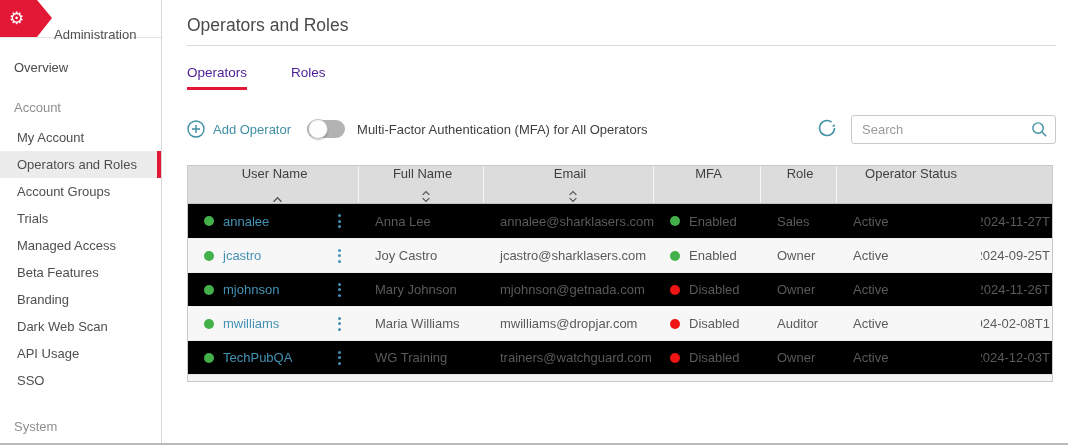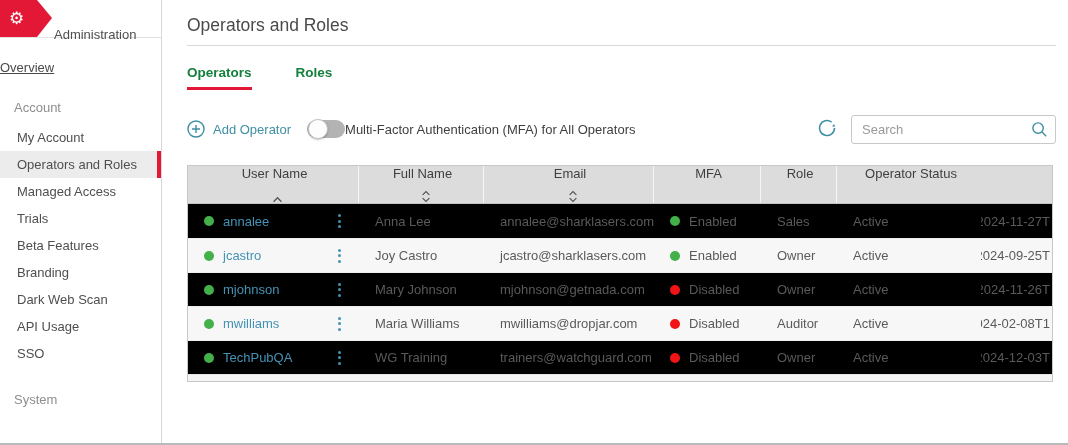--- a/index.html
+++ b/index.html
@@ -29,40 +29,40 @@
   .sidebar{position:absolute;left:0;top:0;bottom:2px;width:162px;background:#fff;border-right:1px solid #d7d7d7;}
   .brand{height:38px;border-bottom:1px solid #e2e2e2;position:relative;}
   .brand-flag{
     position:absolute;left:0;top:0;width:52px;height:37px;background:var(--brand-red);
     clip-path:polygon(0 0,37px 0,52px 18px,37px 37px,0 37px);
     display:flex;align-items:center;
   }
   .gear{color:#fff;font-size:17px;line-height:1;margin-left:9px;}
   .brand-label{position:absolute;left:54px;top:16px;height:37px;display:flex;align-items:center;font-size:13px;color:#4f4f4f;}
   .nav{padding-top:16px;}
-  .nav-overview{height:28px;line-height:28px;cursor:pointer;text-decoration:underline;}
+  .nav-overview{height:28px;line-height:28px;padding-left:14px;cursor:pointer;}
   .nav-section{color:var(--muted);padding-left:14px;margin-top:17px;margin-bottom:7px;height:18px;line-height:18px;}
   .nav-item{height:27px;line-height:27px;padding-left:17px;cursor:pointer;position:relative;color:#4f4f4f;white-space:nowrap;}
   .nav-item.selected{background:var(--selected);}
   .nav-item.selected::after{content:"";position:absolute;right:0;top:0;bottom:0;width:4px;background:var(--brand-red);}
   .nav-section.system{margin-top:24px;}
 
   
   .main{position:absolute;left:163px;top:0;right:0;bottom:2px;background:#fff;padding:0 12px 0 24px;}
   .page-title{margin-top:15px;font-size:17.5px;font-weight:400;color:#4a4a4a;}
   .title-rule{border:none;border-top:1px solid #d8d8d8;margin-top:9px;}
   .tabs{display:flex;gap:44px;margin-top:19px;}
-  .tab{font-size:13.5px;padding-bottom:7px;cursor:pointer;color:#15803d;font-weight:bold;}
+  .tab{font-size:13.5px;padding-bottom:7px;cursor:pointer;color:#4c1d95;}
   .tab.active{border-bottom:3px solid var(--brand-red);}
 
   .toolbar{display:flex;align-items:center;margin-top:24px;height:30px;}
   .add-op{display:flex;align-items:center;gap:8px;color:var(--teal);cursor:pointer;background:none;border:none;font-size:13px;font-family:inherit;}
   .toggle{margin-left:16px;width:38px;height:18px;border-radius:9px;background:#b3b3b3;position:relative;cursor:pointer;flex:none;}
   .toggle .knob{position:absolute;left:1px;top:-1px;width:20px;height:20px;border-radius:50%;background:#fdfdfd;border:1px solid #c2c2c2;box-shadow:0 1px 2px rgba(0,0,0,.25);}
-  .mfa-label{margin-left:0;color:#3f3f3f;}
+  .mfa-label{margin-left:12px;color:#3f3f3f;}
   .toolbar-right{margin-left:auto;display:flex;align-items:center;gap:12px;}
   .refresh-btn{background:none;border:none;cursor:pointer;width:24px;height:24px;padding:0;}
   .search-wrap{position:relative;width:205px;}
   .search-wrap input{
     width:100%;height:29px;border:1px solid #c9c9c9;border-radius:3px;
     padding:0 30px 0 10px;font-size:13px;color:#8b5cf6;font-family:inherit;outline:none;
   }
   .search-wrap input::placeholder{color:#9a9a9a;}
   .search-icon{position:absolute;right:7px;top:5px;}
 
@@ -97,22 +97,23 @@
     <div class="brand-flag">
       <span class="gear">⚙</span>
     </div>
     <span class="brand-label">Administration</span>
   </div>
   <div class="nav">
     <div class="nav-overview">Overview</div>
     <div class="nav-section">Account</div>
     <div class="nav-item">My Account</div>
     <div class="nav-item selected">Operators and Roles</div>
+    <div class="nav-item">Account Groups</div>
+    <div class="nav-item">Trials</div>
     <div class="nav-item">Managed Access</div>
-    <div class="nav-item">Trials</div>
     <div class="nav-item">Beta Features</div>
     <div class="nav-item">Branding</div>
     <div class="nav-item">Dark Web Scan</div>
     <div class="nav-item">API Usage</div>
     <div class="nav-item">SSO</div>
     <div class="nav-section system">System</div>
   </div>
 </div>
 
 <div class="main">

